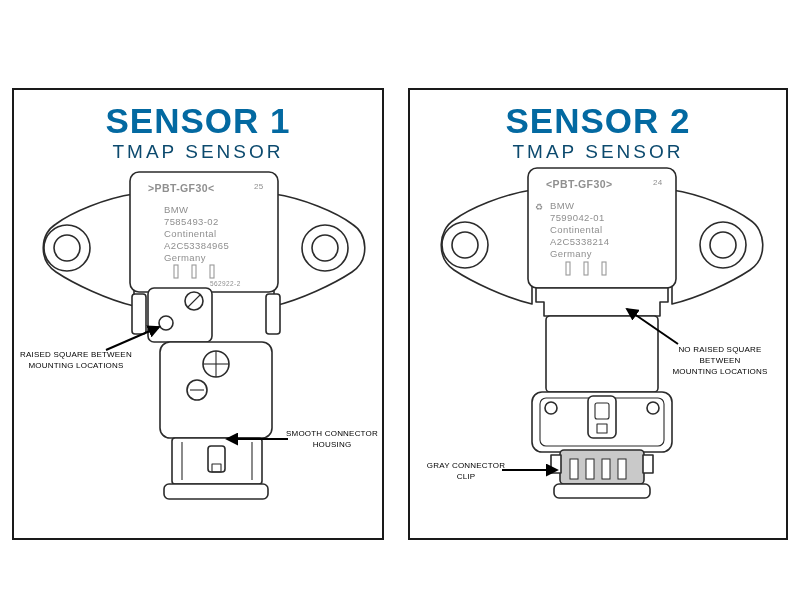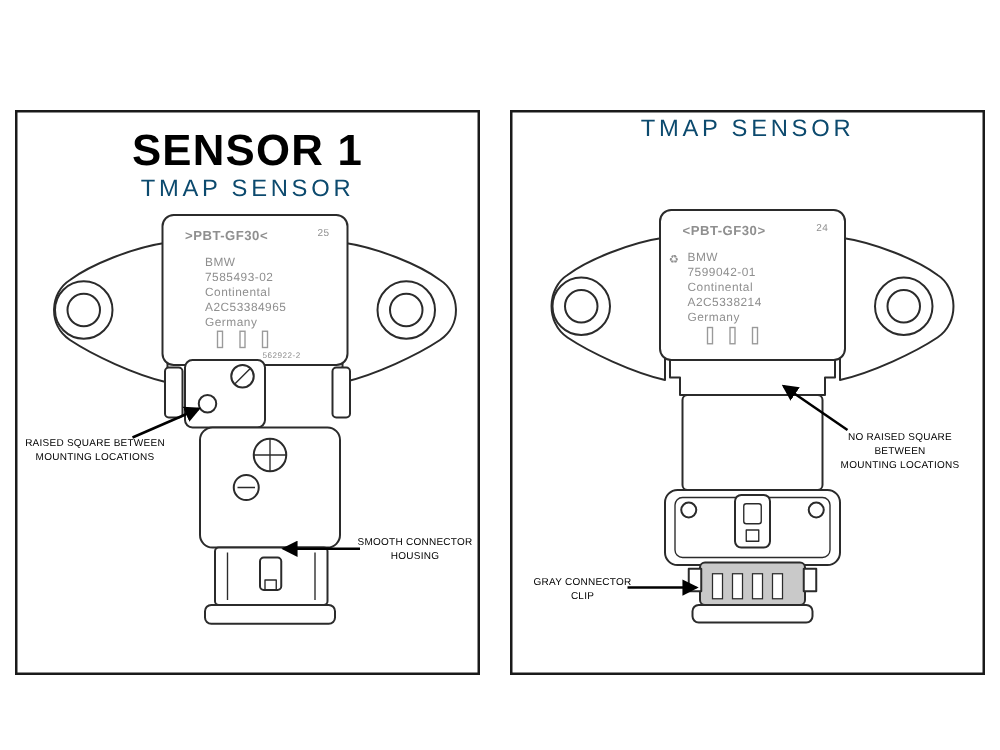--- a/index.html
+++ b/index.html
@@ -1,21 +1,21 @@
 <!DOCTYPE html>
 <html><head>
 <meta charset="utf-8">
 <style>
   * { margin:0; padding:0; box-sizing:border-box; }
   html, body { width:800px; height:600px; background:#ffffff; font-family:"Liberation Sans", sans-serif; }
   .canvas { position:relative; width:800px; height:600px; background:#ffffff; overflow:hidden; }
   .panel { position:absolute; background:#ffffff; border:2px solid #1a1a1a; }
   .panel-title {
     text-align:center; margin-top:13px; font-size:35px; line-height:1.0;
-    font-weight:bold; letter-spacing:1px; color:#000000;
+    font-weight:bold; letter-spacing:1px; color:#0369a1;
     font-family:"Liberation Sans", sans-serif;
   }
   .panel-subtitle {
     text-align:center; margin-top:3px; font-size:19px; letter-spacing:3px;
     color:#0c4a6e; font-weight:normal;
   }
   svg.draw { position:absolute; left:0; top:70px; }
   .ln       { fill:#ffffff; stroke:#2b2b2b; stroke-width:1.6; stroke-linejoin:round; }
   .ln-thin  { fill:none;    stroke:#2b2b2b; stroke-width:1.1; stroke-linejoin:round; }
   .ln-gray  { fill:none;    stroke:#9a9a9a; stroke-width:1.1; }
@@ -98,20 +98,21 @@
         <line class="arrow" x1="92" y1="190" x2="145" y2="167" marker-end="url(#ah1)"></line>
 
         <text class="callout" x="318" y="276">SMOOTH CONNECTOR</text>
         <text class="callout" x="318" y="287">HOUSING</text>
         <line class="arrow" x1="274" y1="279" x2="213" y2="279" marker-end="url(#ah1)"></line>
       </g>
     </svg>
   </section>
 
   <section class="panel" style="left:408px; top:88px; width:380px; height:452px;">
+    <h1 class="panel-title">SENSOR 2</h1>
     <div class="panel-subtitle">TMAP SENSOR</div>
 
     <svg class="draw" width="376" height="378" viewBox="0 0 376 378">
       <defs>
         <marker id="ah2" viewBox="0 0 10 10" refX="8.5" refY="5" markerWidth="6.5" markerHeight="6.5" orient="auto">
           <path d="M0,0 L10,5 L0,10 z" fill="#000"></path>
         </marker>
       </defs>
 
       <g>

